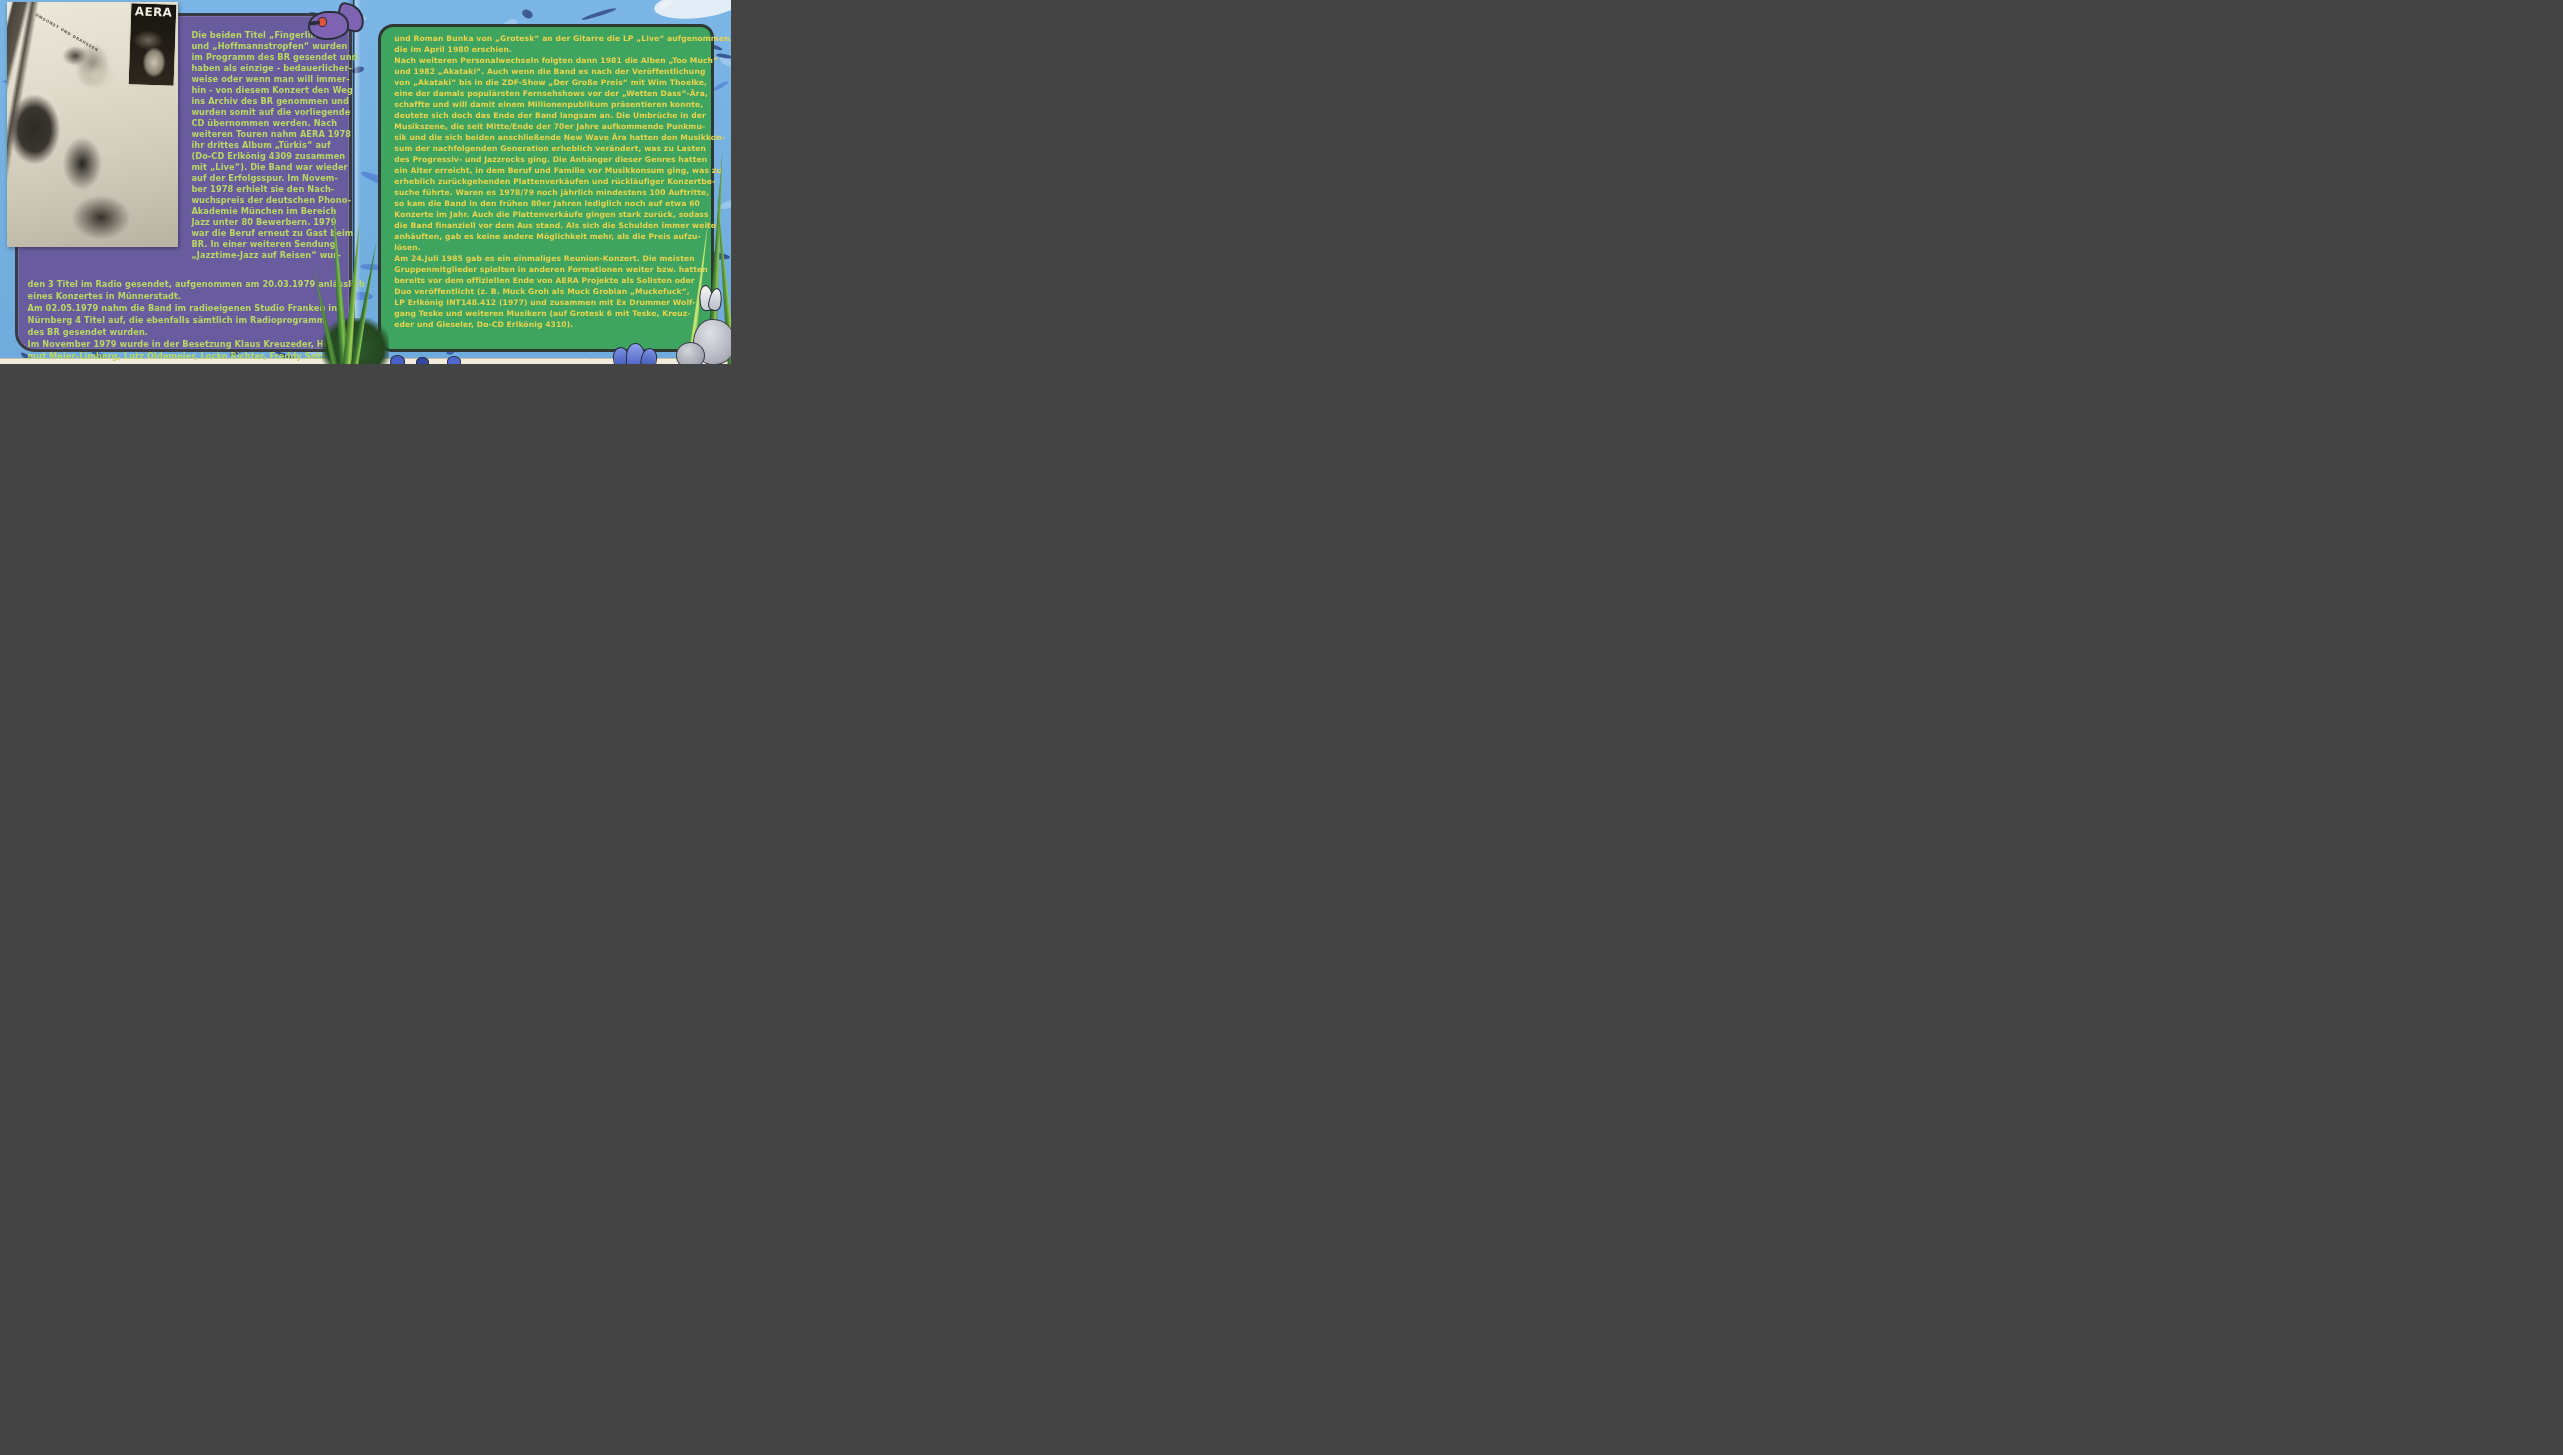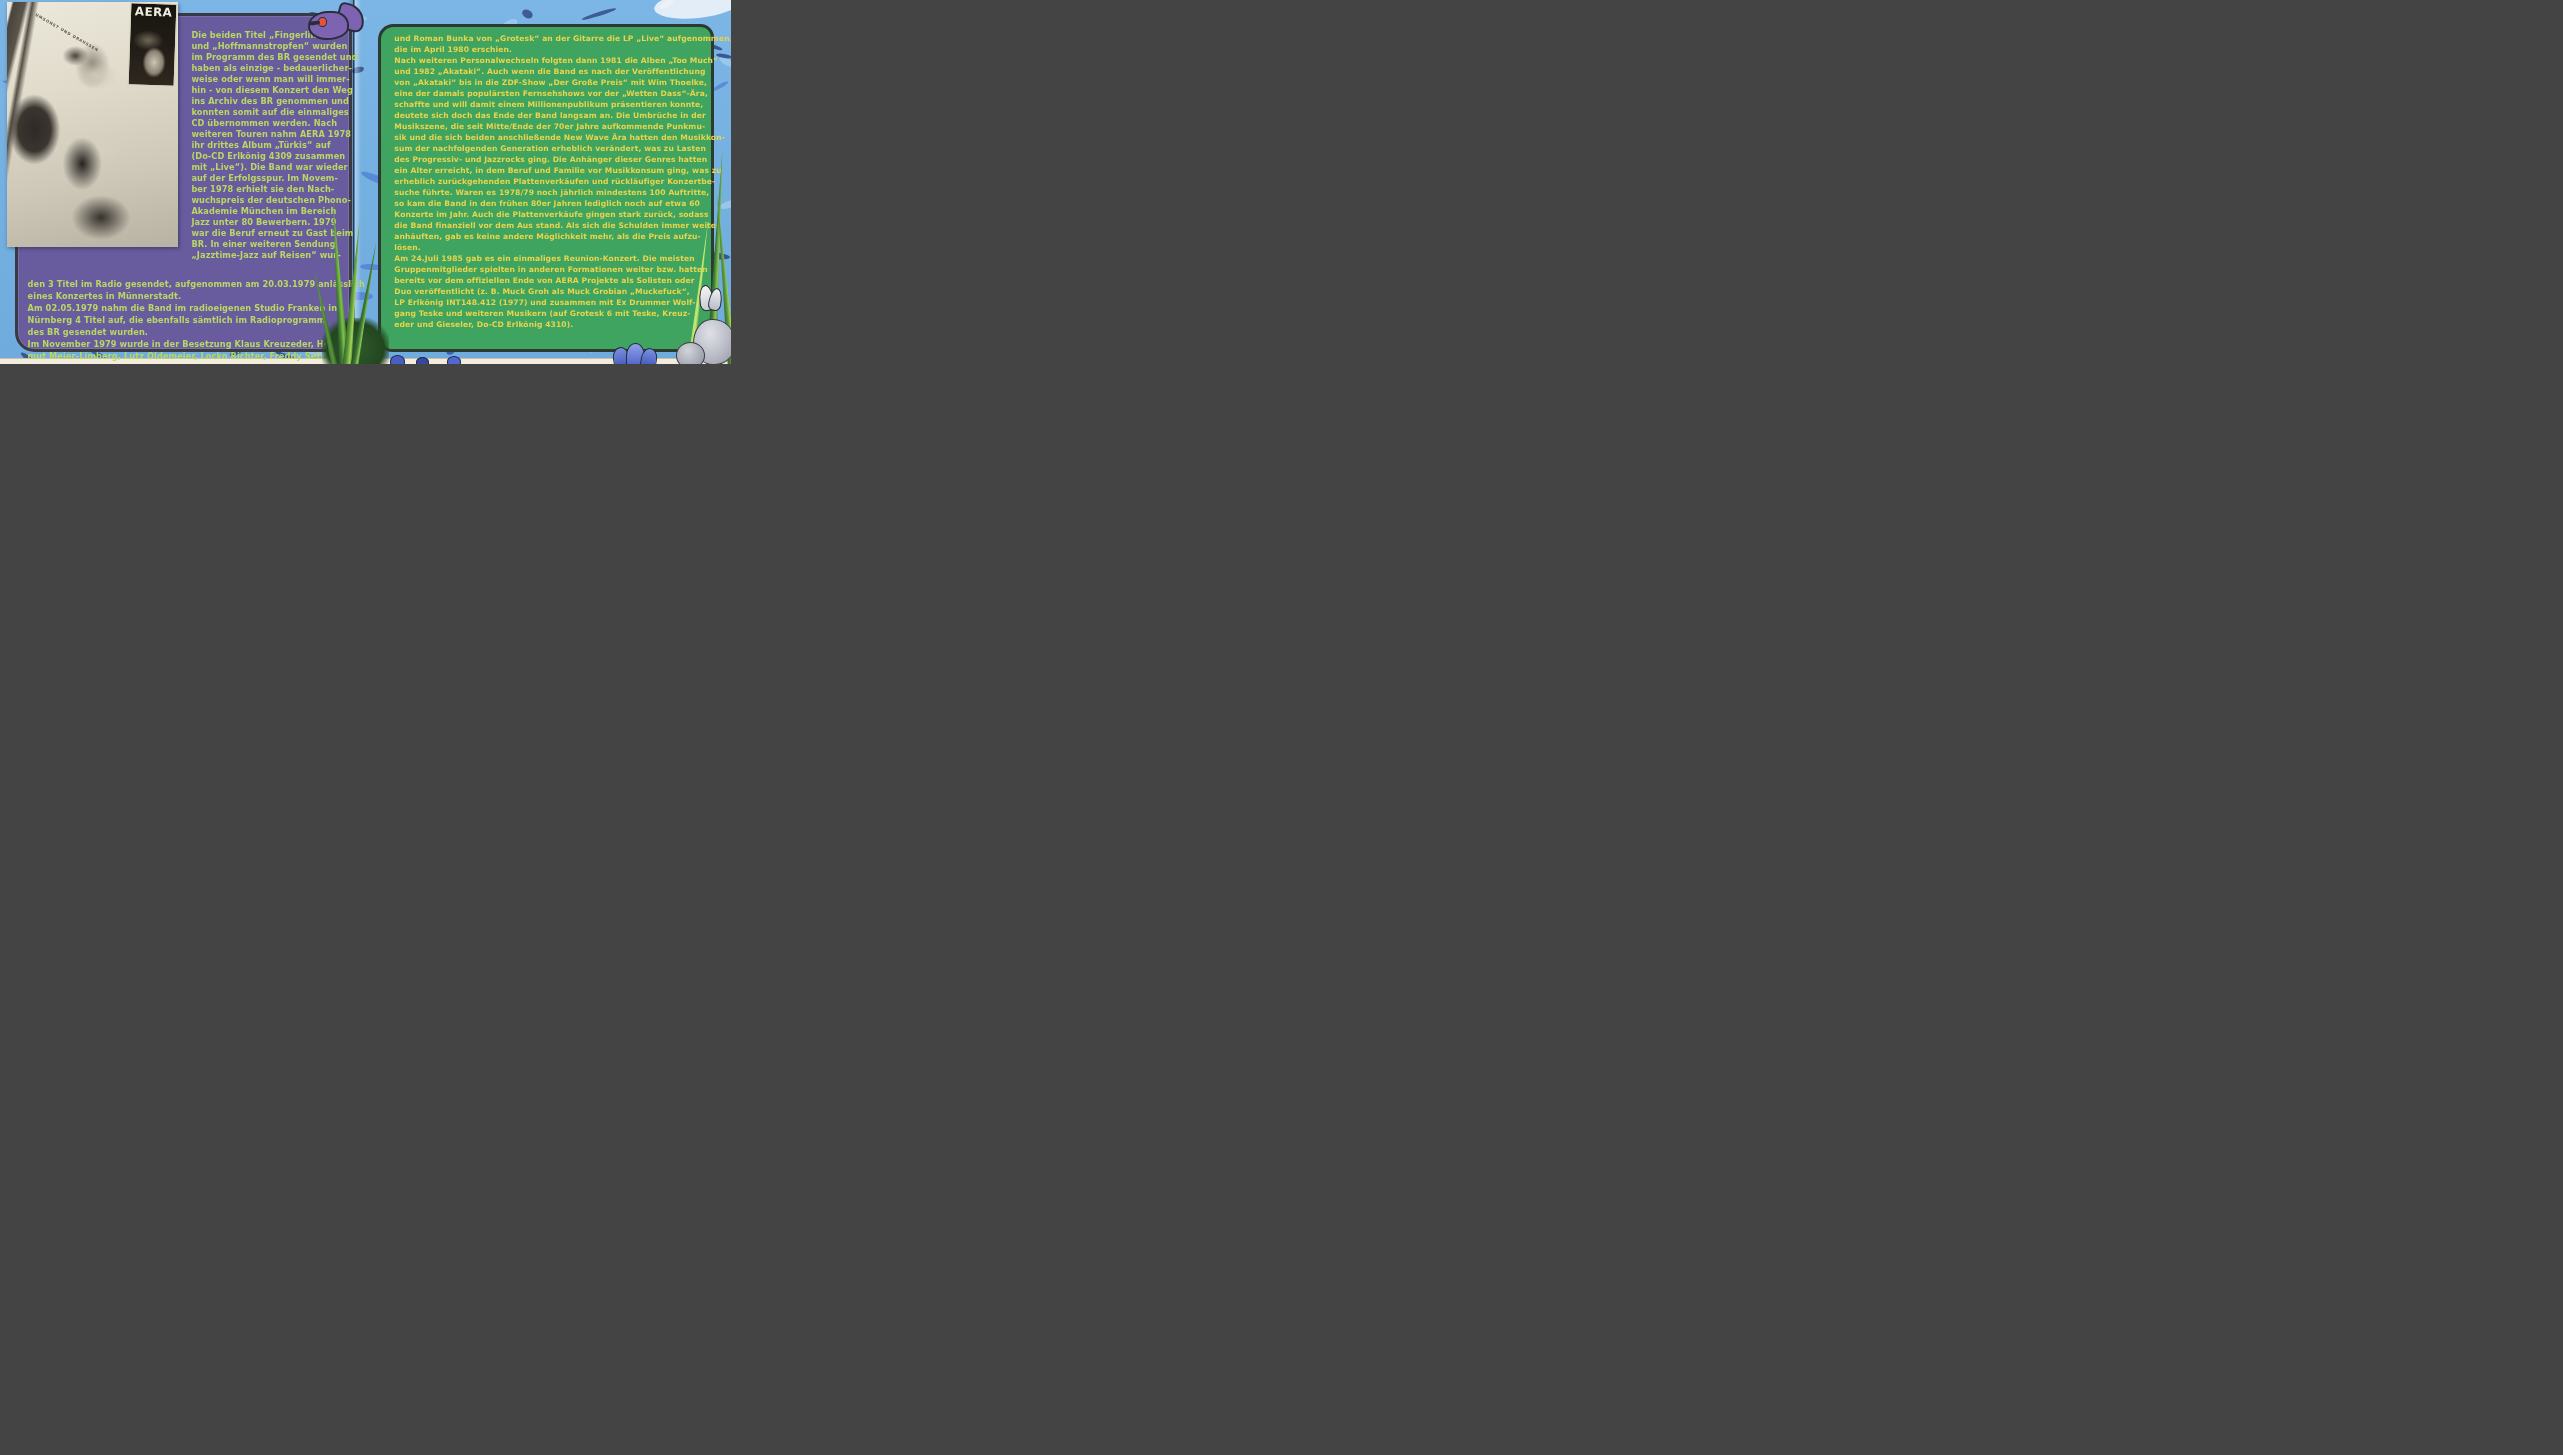--- a/index.html
+++ b/index.html
@@ -250,21 +250,21 @@
 
   <div class="panel-left">
     <div class="text-narrow">
         <div class="tline">Die beiden Titel „Fingerlink“</div>
         <div class="tline">und „Hoffmannstropfen“ wurden</div>
         <div class="tline">im Programm des BR gesendet und</div>
         <div class="tline">haben als einzige - bedauerlicher-</div>
         <div class="tline">weise oder wenn man will immer-</div>
         <div class="tline">hin - von diesem Konzert den Weg</div>
         <div class="tline">ins Archiv des BR genommen und</div>
-        <div class="tline">konnten somit auf die einmaliges</div>
+        <div class="tline">wurden somit auf die vorliegende</div>
         <div class="tline">CD übernommen werden. Nach</div>
         <div class="tline">weiteren Touren nahm AERA 1978</div>
         <div class="tline">ihr drittes Album „Türkis“ auf</div>
         <div class="tline">(Do-CD Erlkönig 4309 zusammen</div>
         <div class="tline">mit „Live“). Die Band war wieder</div>
         <div class="tline">auf der Erfolgsspur. Im Novem-</div>
         <div class="tline">ber 1978 erhielt sie den Nach-</div>
         <div class="tline">wuchspreis der deutschen Phono-</div>
         <div class="tline">Akademie München im Bereich</div>
         <div class="tline">Jazz unter 80 Bewerbern. 1979</div>

